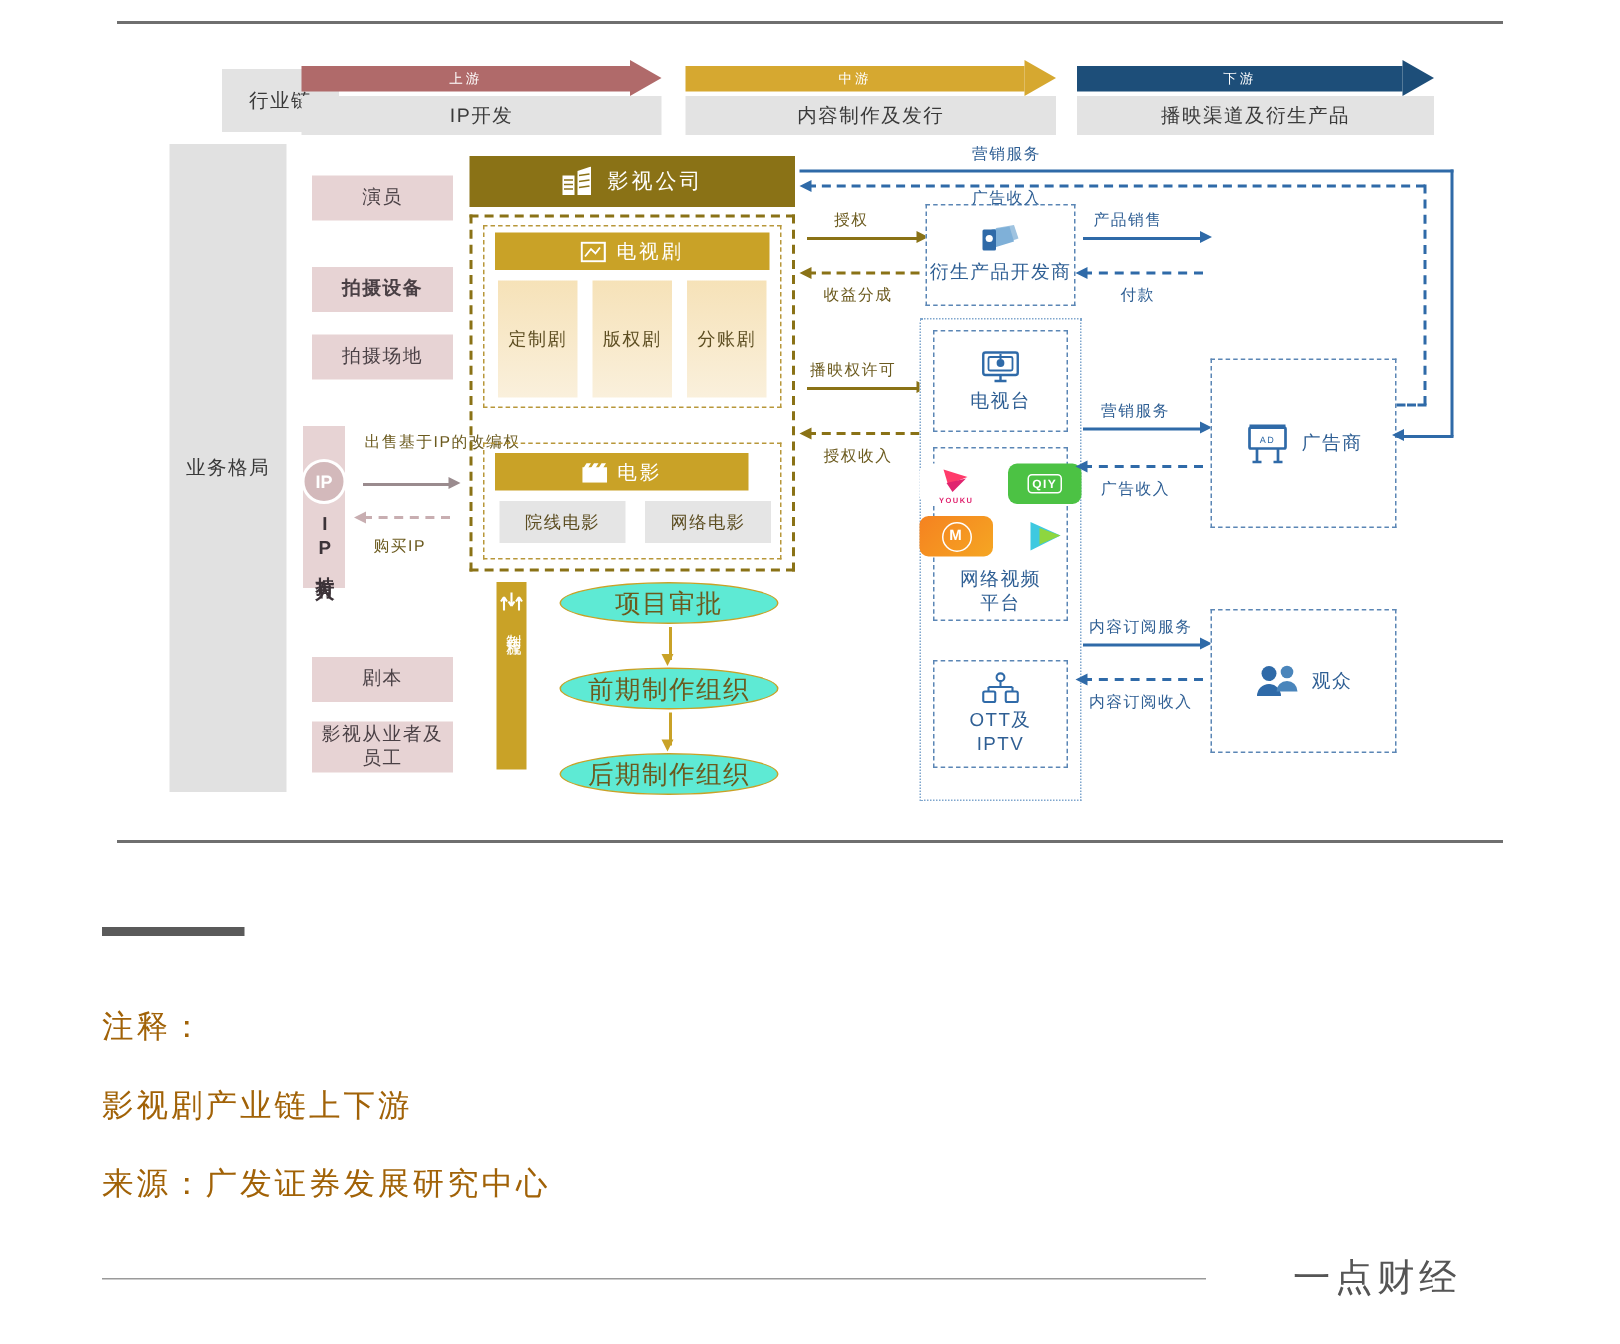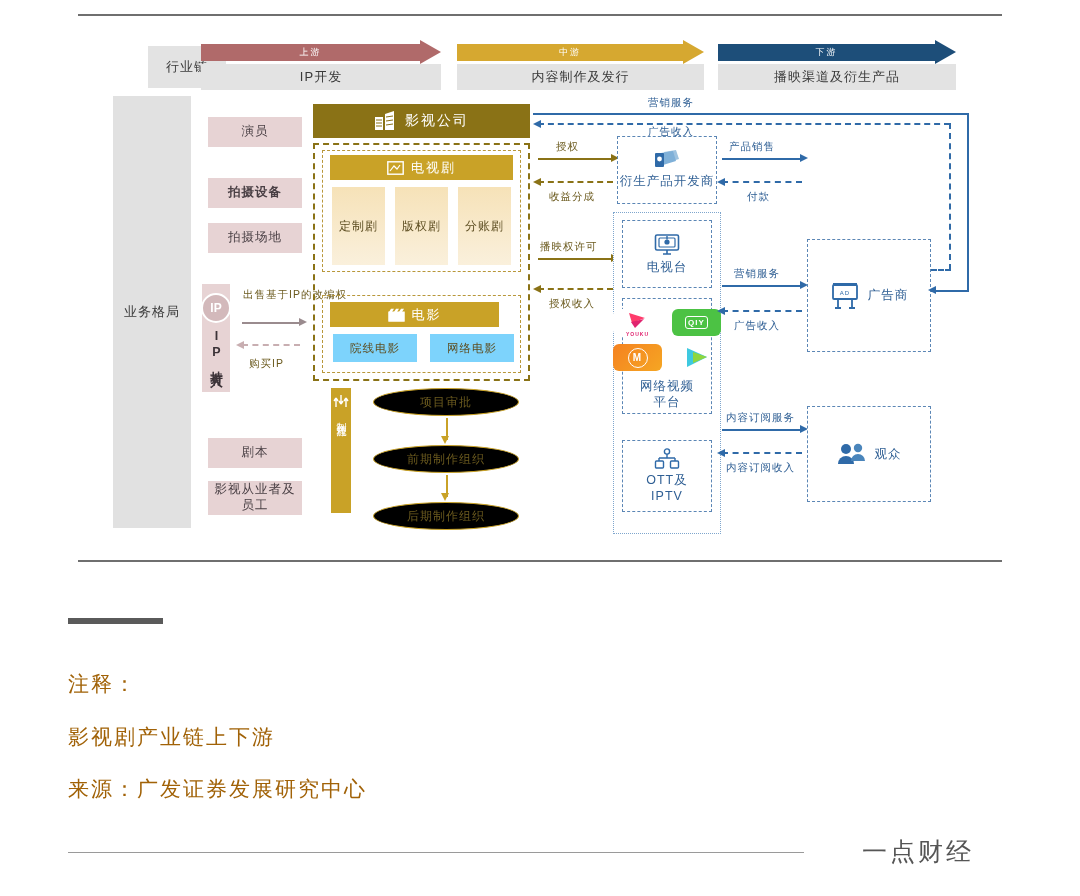--- a/index.html
+++ b/index.html
@@ -38,28 +38,28 @@
 
   
   .goldbar{background:#8a7216;color:#fff;display:flex;align-items:center;justify-content:center;
            font-size:14px;letter-spacing:2px;}
   .goldbar2{background:#c9a227;color:#fff;display:flex;align-items:center;justify-content:center;
            font-size:13px;letter-spacing:2px;}
   .dashgold{border:2px dashed #8a7216;}
   .dashgold2{border:1.5px dashed #b8973a;}
   .creambox{background:linear-gradient(#f6e2b8,#faf0dc);display:flex;align-items:center;justify-content:center;
             font-size:12px;color:#5d4e22;letter-spacing:1px;}
-  .creambox2{background:#7dd3fc;display:flex;align-items:center;justify-content:center;
+  .creambox2{background:#e5e5e5;display:flex;align-items:center;justify-content:center;
             font-size:11.5px;color:#5d4e22;letter-spacing:1px;}
 
   .vgold{background:#c9a227;display:flex;flex-direction:column;align-items:center;justify-content:flex-start;padding-top:6px;}
   .vgold .vtext{writing-mode:vertical-rl;text-orientation:upright;font-size:10px;color:#fff;letter-spacing:2px;margin-top:6px;}
 
   .oval{border:1.5px solid #c9a227;border-radius:50%;display:flex;align-items:center;justify-content:center;
-        font-size:12px;color:#6b5a1e;letter-spacing:1px;background:#000000;}
+        font-size:17px;color:#6b5a1e;letter-spacing:1px;background:#5eead4;}
 
   
   .bluebox{border:1.5px dashed #5b86b5;background:#fff;display:flex;align-items:center;justify-content:center;
            font-size:12.5px;color:#2f5f94;letter-spacing:1px;}
   .bluebox .inner{display:flex;align-items:center;gap:8px;}
   .blueouter{border:1.5px dotted #7fa6cd;background:#fff;}
   .bluelabel{font-size:12.5px;color:#2f5f94;text-align:center;line-height:1.3;letter-spacing:1px;}
 
   
   .line{position:absolute;}
@@ -135,21 +135,21 @@
     <div class="abs pinkbox" style="left:208px;top:117px;width:94px;height:30px;">
       <span>演员</span>
     </div>
     <div class="abs pinkbox" style="left:208px;top:178px;width:94px;height:30px;font-weight:bold;">
       <span>拍摄设备</span>
     </div>
     <div class="abs pinkbox" style="left:208px;top:223px;width:94px;height:30px;">
       <span>拍摄场地</span>
     </div>
 
-    <div class="abs ipcol" style="left:202px;top:284px;width:28px;height:108px;">
+    <div class="abs ipcol" style="left:202px;top:284px;width:28px;height:108px;justify-content:center;">
       <div class="ipbadge" style="background:#d3b9bb;">
         <span>IP</span>
       </div>
       <div class="vtext">IP持有人</div>
     </div>
 
     <div class="conlbl lbl-g" style="left:243px;top:288px;color:#6b5a1e;">
       <span>出售基于IP的改编权</span>
     </div>
     <div class="line solid-g" style="left:242px;top:322px;width:58px;background:#9a8b8e;"></div>

